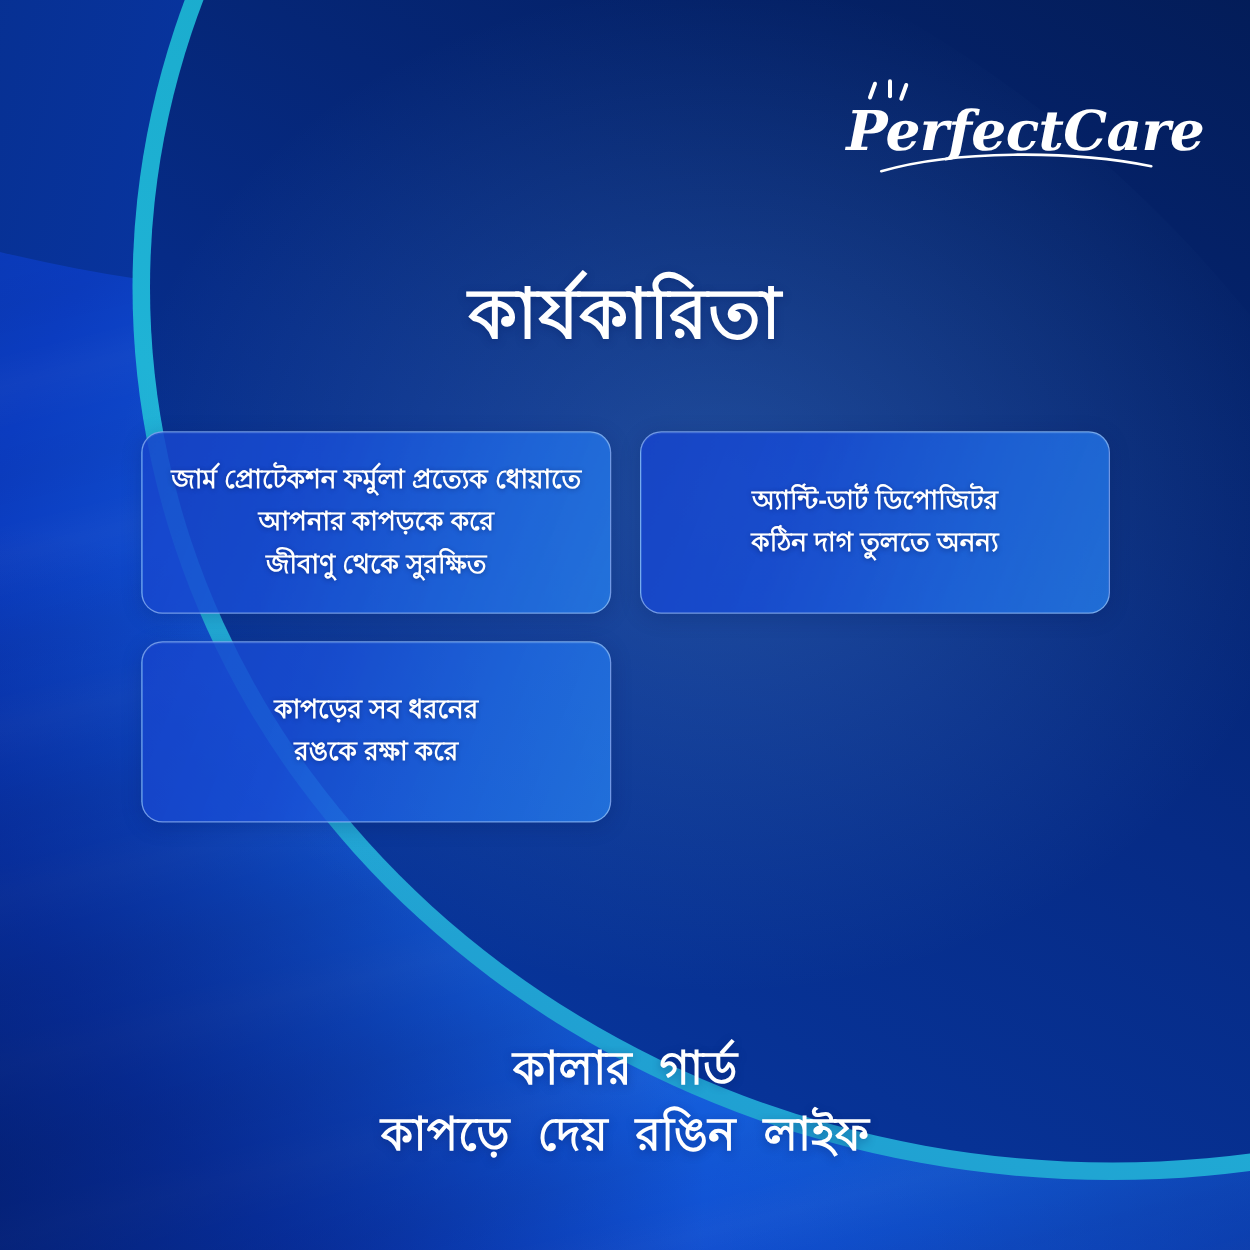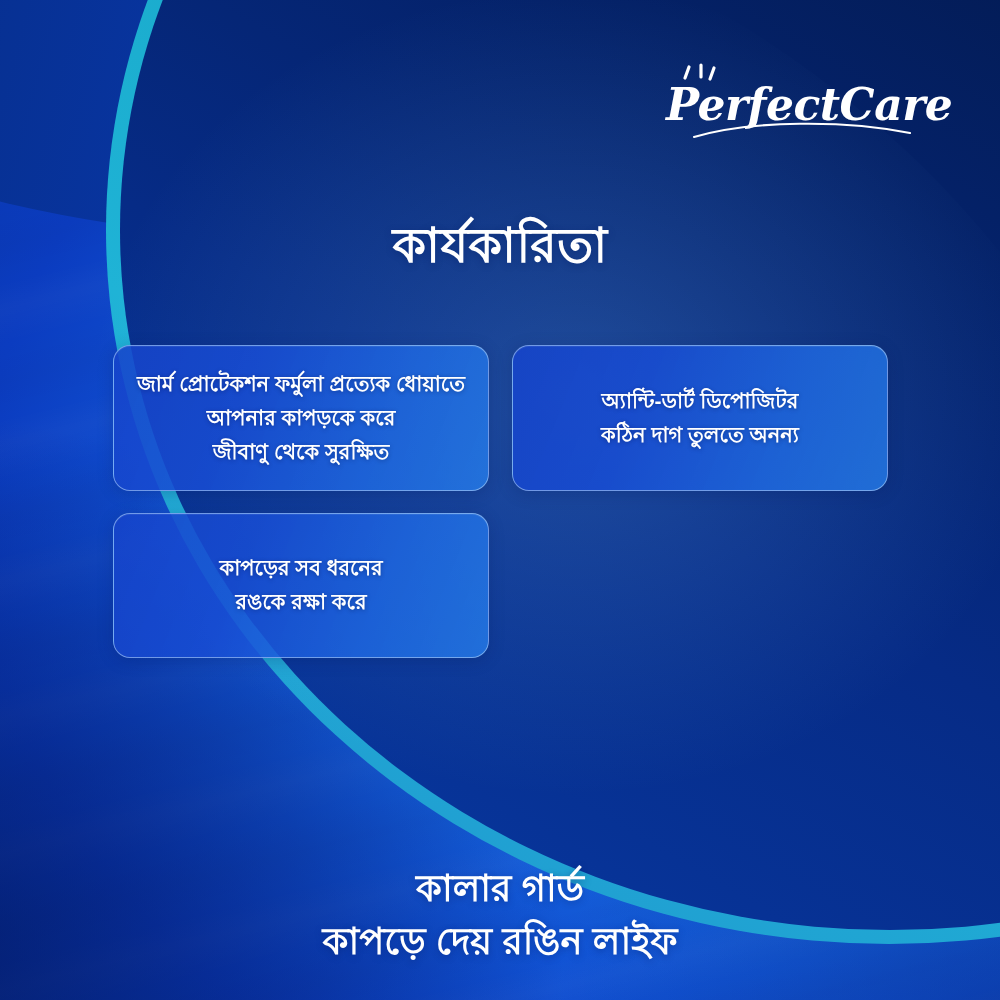--- a/index.html
+++ b/index.html
@@ -100,21 +100,21 @@
     left:-900px; top:-140px;
     width:2100px; height:1900px;
     border-radius:50%;
     background:radial-gradient(closest-side at 70% 28%, rgba(126,201,255,0.22), rgba(126,201,255,0.0) 76%);
     z-index:6;
   }
 
   
   .logo{
     position:absolute;
-    right:80px; top:64px;
+    right:69px; top:64px;
     width:260px; height:78px;
     z-index:20;
     text-decoration:underline;
   }
   .logo svg{ width:100%; height:100%; display:block; overflow:visible; }
   .logo-word{
     font-family:"DejaVu Serif", serif;
     font-style:italic;
     font-weight:700;
     font-size:44px;
@@ -126,21 +126,21 @@
   .heading{
     position:absolute;
     left:0; right:0; top:218px;
     text-align:center;
     z-index:20;
   }
   .heading h1{
     display:inline-block;
     font-family:"Liberation Sans", sans-serif;
     font-weight:700;
-    font-size:48px;
+    font-size:56px;
     line-height:1.18;
     color:#ffffff;
     letter-spacing:0.5px;
     text-shadow:0 2px 7px rgba(3,28,96,0.38);
   }
 
   
   .grid{
     position:absolute;
     left:113px; top:345px;
@@ -180,28 +180,27 @@
   }
 
   
   .footer{
     position:absolute;
     left:0; right:0; top:832px;
     text-align:center;
     z-index:20;
   }
   .footer p{
-    font-family:Liberation Sans, sans-serif;
+    font-family:Liberation Mono, monospace;
     font-weight:700;
     font-size:37px;
     line-height:1.42;
     color:#ffffff;
     white-space:pre-line;
     text-shadow:0 2px 7px rgba(3,28,96,0.36);
-    margin-top:31px;
   }
 </style>
 </head>
 <body>
 
 <div id="poster">
 
   <div class="bg-base"></div>
   <div class="swoosh-cyan-top"></div>
   <div class="swoosh-navy"></div>

